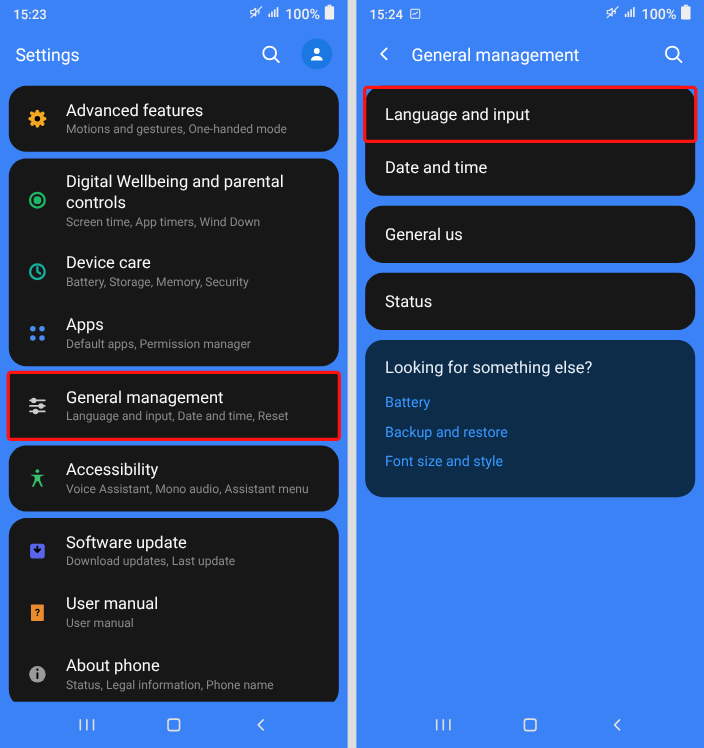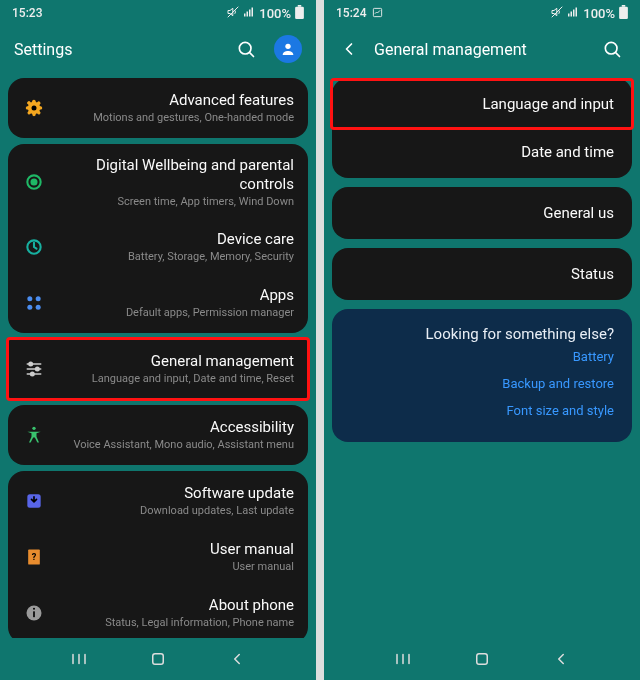--- a/index.html
+++ b/index.html
@@ -8,21 +8,21 @@
     font-family: -apple-system, Roboto, "Segoe UI", Arial, sans-serif;
     width: 640px;
     height: 680px;
     display: flex;
     gap: 8px;
     padding: 0;
   }
   .phone {
     width: 316px;
     height: 680px;
-    background: #0f766e;
+    background: #3b82f6;
     color: #fff;
     display: flex;
     flex-direction: column;
     overflow: hidden;
     position: relative;
   }
   .phone.left { margin-left: 0; }
   .status-bar {
     height: 26px;
     display: flex;
@@ -66,21 +66,20 @@
     justify-content: center;
   }
   .avatar svg { width: 16px; height: 16px; fill: #fff; }
   .content {
     flex: 1;
     padding: 6px 8px 0 8px;
     overflow: hidden;
     display: flex;
     flex-direction: column;
     gap: 6px;
-    text-align: right;
   }
   .card {
     background: #171717;
     border-radius: 16px;
     padding: 2px 0;
   }
   .row {
     display: flex;
     align-items: center;
     padding: 10px 14px;
@@ -124,20 +123,21 @@
     color: #fafafa;
   }
   .tips-card {
     background: #0d2c4a;
     border-radius: 16px;
     padding: 16px 18px 18px;
   }
   .tips-card .tip-title {
     font-size: 15px;
     color: #e8eef5;
+    margin-bottom: 10px;
   }
   .tips-card .tip-link {
     font-size: 13px;
     color: #3898ff;
     padding: 6px 0;
     display: block;
   }
   .nav-bar {
     height: 42px;
     display: flex;

